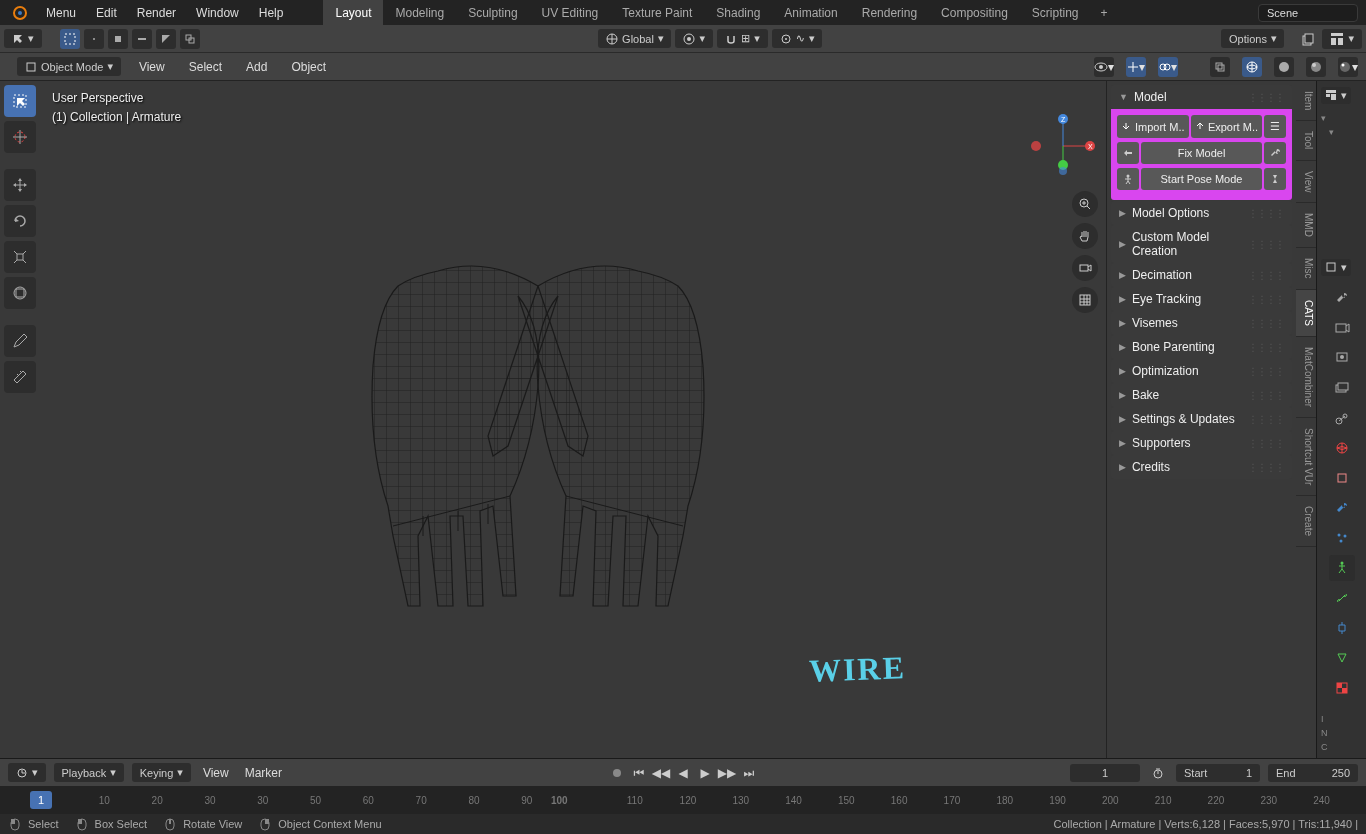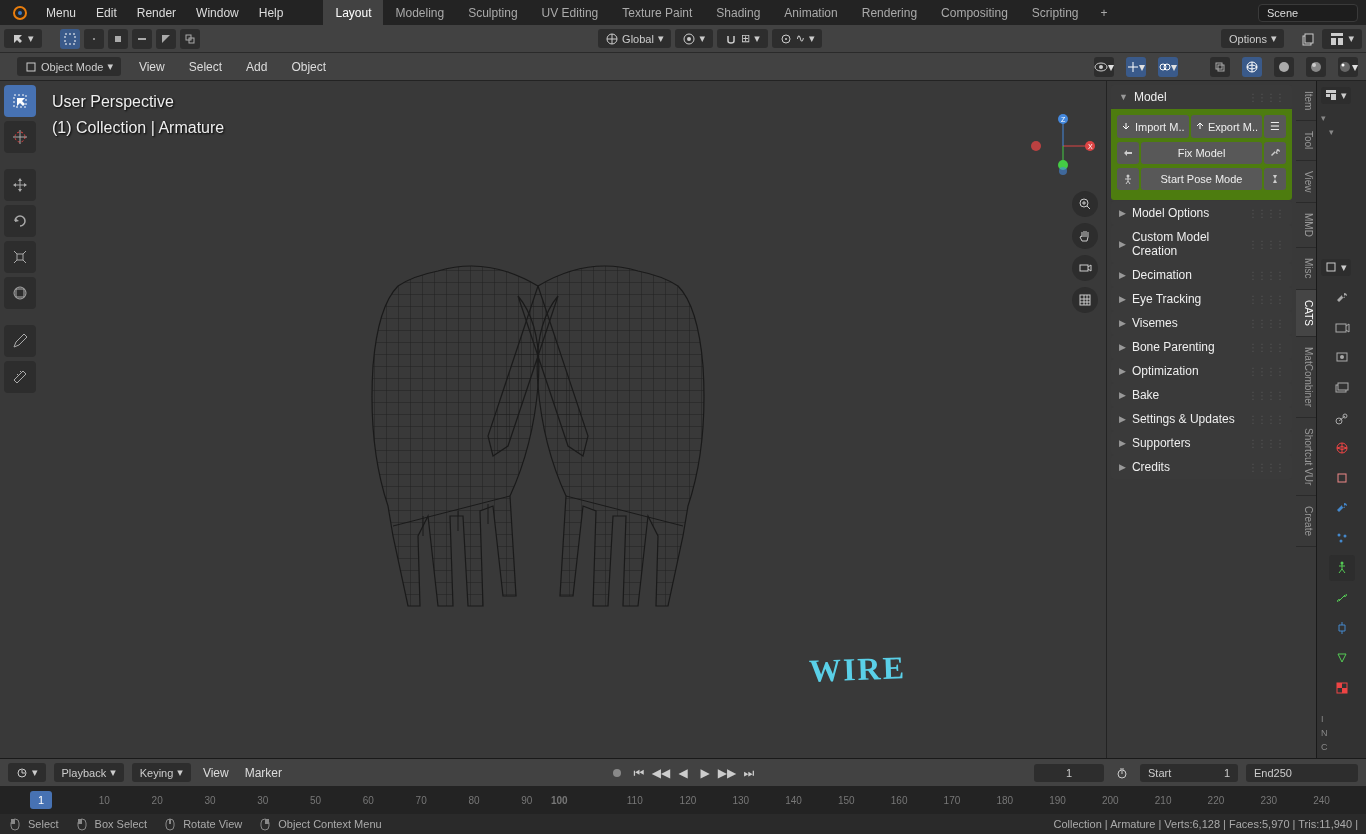--- a/index.html
+++ b/index.html
@@ -27,38 +27,38 @@
 
 .second-header { height: 28px; background: #424242; display: flex; align-items: center; padding: 0 8px; gap: 12px; border-bottom: 1px solid #232323; }
 
 
 .main-area { display: flex; height: calc(834px - 25px - 28px - 28px - 28px - 28px - 20px); }
 .left-toolbar { width: 40px; background: #393939; display: flex; flex-direction: column; padding: 4px; gap: 4px; }
 .tool-btn { width: 32px; height: 32px; background: #2d2d2d; border-radius: 4px; display: flex; align-items: center; justify-content: center; cursor: pointer; color: #aaa; }
 .tool-btn.active { background: #4772b3; color: #fff; }
 
 .viewport { flex: 1; background: #393939; position: relative; }
-.viewport-info { position: absolute; top: 8px; left: 12px; color: #eee; font-size: 16px; text-shadow: 1px 1px 2px #000; line-height: 1.6; }
+.viewport-info { position: absolute; top: 8px; left: 12px; color: #eee; font-size: 12px; text-shadow: 1px 1px 2px #000; line-height: 1.6; }
 .axis-gizmo { position: absolute; top: 30px; right: 8px; width: 70px; height: 70px; }
 .viewport-btns { position: absolute; top: 110px; right: 8px; display: flex; flex-direction: column; gap: 6px; }
 .viewport-round-btn { width: 26px; height: 26px; background: #2d2d2d; border-radius: 50%; display: flex; align-items: center; justify-content: center; cursor: pointer; color: #ccc; }
 .wire-label { position: absolute; bottom: 70px; right: 200px; font-family: cursive; font-size: 32px; color: #5ad0e8; font-weight: bold; letter-spacing: 2px; transform: rotate(-2deg); }
 .hands-svg { position: absolute; top: 50%; left: 50%; transform: translate(-55%, -45%); }
 
 
 .n-panel { width: 210px; background: #393939; border-left: 1px solid #232323; display: flex; }
 .n-panel-content { flex: 1; padding: 4px; overflow-y: auto; }
 .n-panel-tabs { width: 20px; display: flex; flex-direction: column; }
 .n-tab { writing-mode: vertical-rl; padding: 10px 2px; font-size: 10px; color: #999; cursor: pointer; text-align: center; border-bottom: 1px solid #2a2a2a; }
 .n-tab.active { background: #454545; color: #fff; }
 .panel-section { margin-bottom: 1px; }
 .panel-header { background: #3a3a3a; padding: 5px 8px; display: flex; align-items: center; gap: 6px; cursor: pointer; color: #eee; border-radius: 3px; }
 .panel-header .arrow { font-size: 9px; color: #999; }
 .panel-drag { margin-left: auto; color: #555; font-size: 10px; letter-spacing: -1px; }
-.panel-body { background: #4d7c0f; padding: 6px; border-radius: 0 0 3px 3px; }
+.panel-body { background: #d946ef; padding: 6px; border-radius: 0 0 3px 3px; }
 .panel-btn-row { display: flex; gap: 2px; margin-bottom: 4px; }
 .panel-btn { flex: 1; background: #585858; color: #eee; padding: 5px 4px; border-radius: 3px; text-align: center; font-size: 11px; cursor: pointer; display: flex; align-items: center; justify-content: center; gap: 4px; white-space: nowrap; overflow: hidden; }
 .panel-btn-small { width: 22px; flex: none; padding: 5px 0; }
 
 
 .props-sidebar { width: 50px; background: #323232; border-left: 1px solid #1a1a1a; display: flex; flex-direction: column; padding: 4px 0; }
 .props-header { height: 20px; display: flex; align-items: center; padding: 0 4px; gap: 2px; }
 .props-icons { display: flex; flex-direction: column; align-items: center; padding-top: 8px; gap: 4px; }
 .prop-tab { width: 26px; height: 26px; display: flex; align-items: center; justify-content: center; cursor: pointer; border-radius: 3px; color: #aaa; }
 .prop-tab.active { background: #2d2d2d; }
@@ -663,25 +663,25 @@
   </div>
   <div style="flex:1"></div>
   <div class="frame-input">1</div>
   <div class="icon-btn">
       <svg width="12" height="12">
         <circle cx="6" cy="7" r="4" fill="none" stroke="#ccc"></circle>
         <line x1="6" y1="7" x2="6" y2="4" stroke="#ccc"></line>
         <line x1="4" y1="2" x2="8" y2="2" stroke="#ccc"></line>
       </svg>
     </div>
-  <div class="frame-input" style="width:98px;display:flex;justify-content:space-between">
+  <div class="frame-input" style="width:84px;display:flex;justify-content:space-between">
       <span>Start</span>
       <span>1</span>
     </div>
-  <div class="frame-input" style="width:112px;display:flex;">
+  <div class="frame-input" style="width:90px;display:flex;justify-content:space-between">
       <span>End</span>
       <span>250</span>
     </div>
 </div>
 
 <div class="timeline-ruler">
   <div class="frame-marker">1</div>
 <span class="tick" style="left: 82.8px;">10</span>
     <span class="tick" style="left: 135.6px;">20</span>
     <span class="tick" style="left: 188.4px;">30</span>

